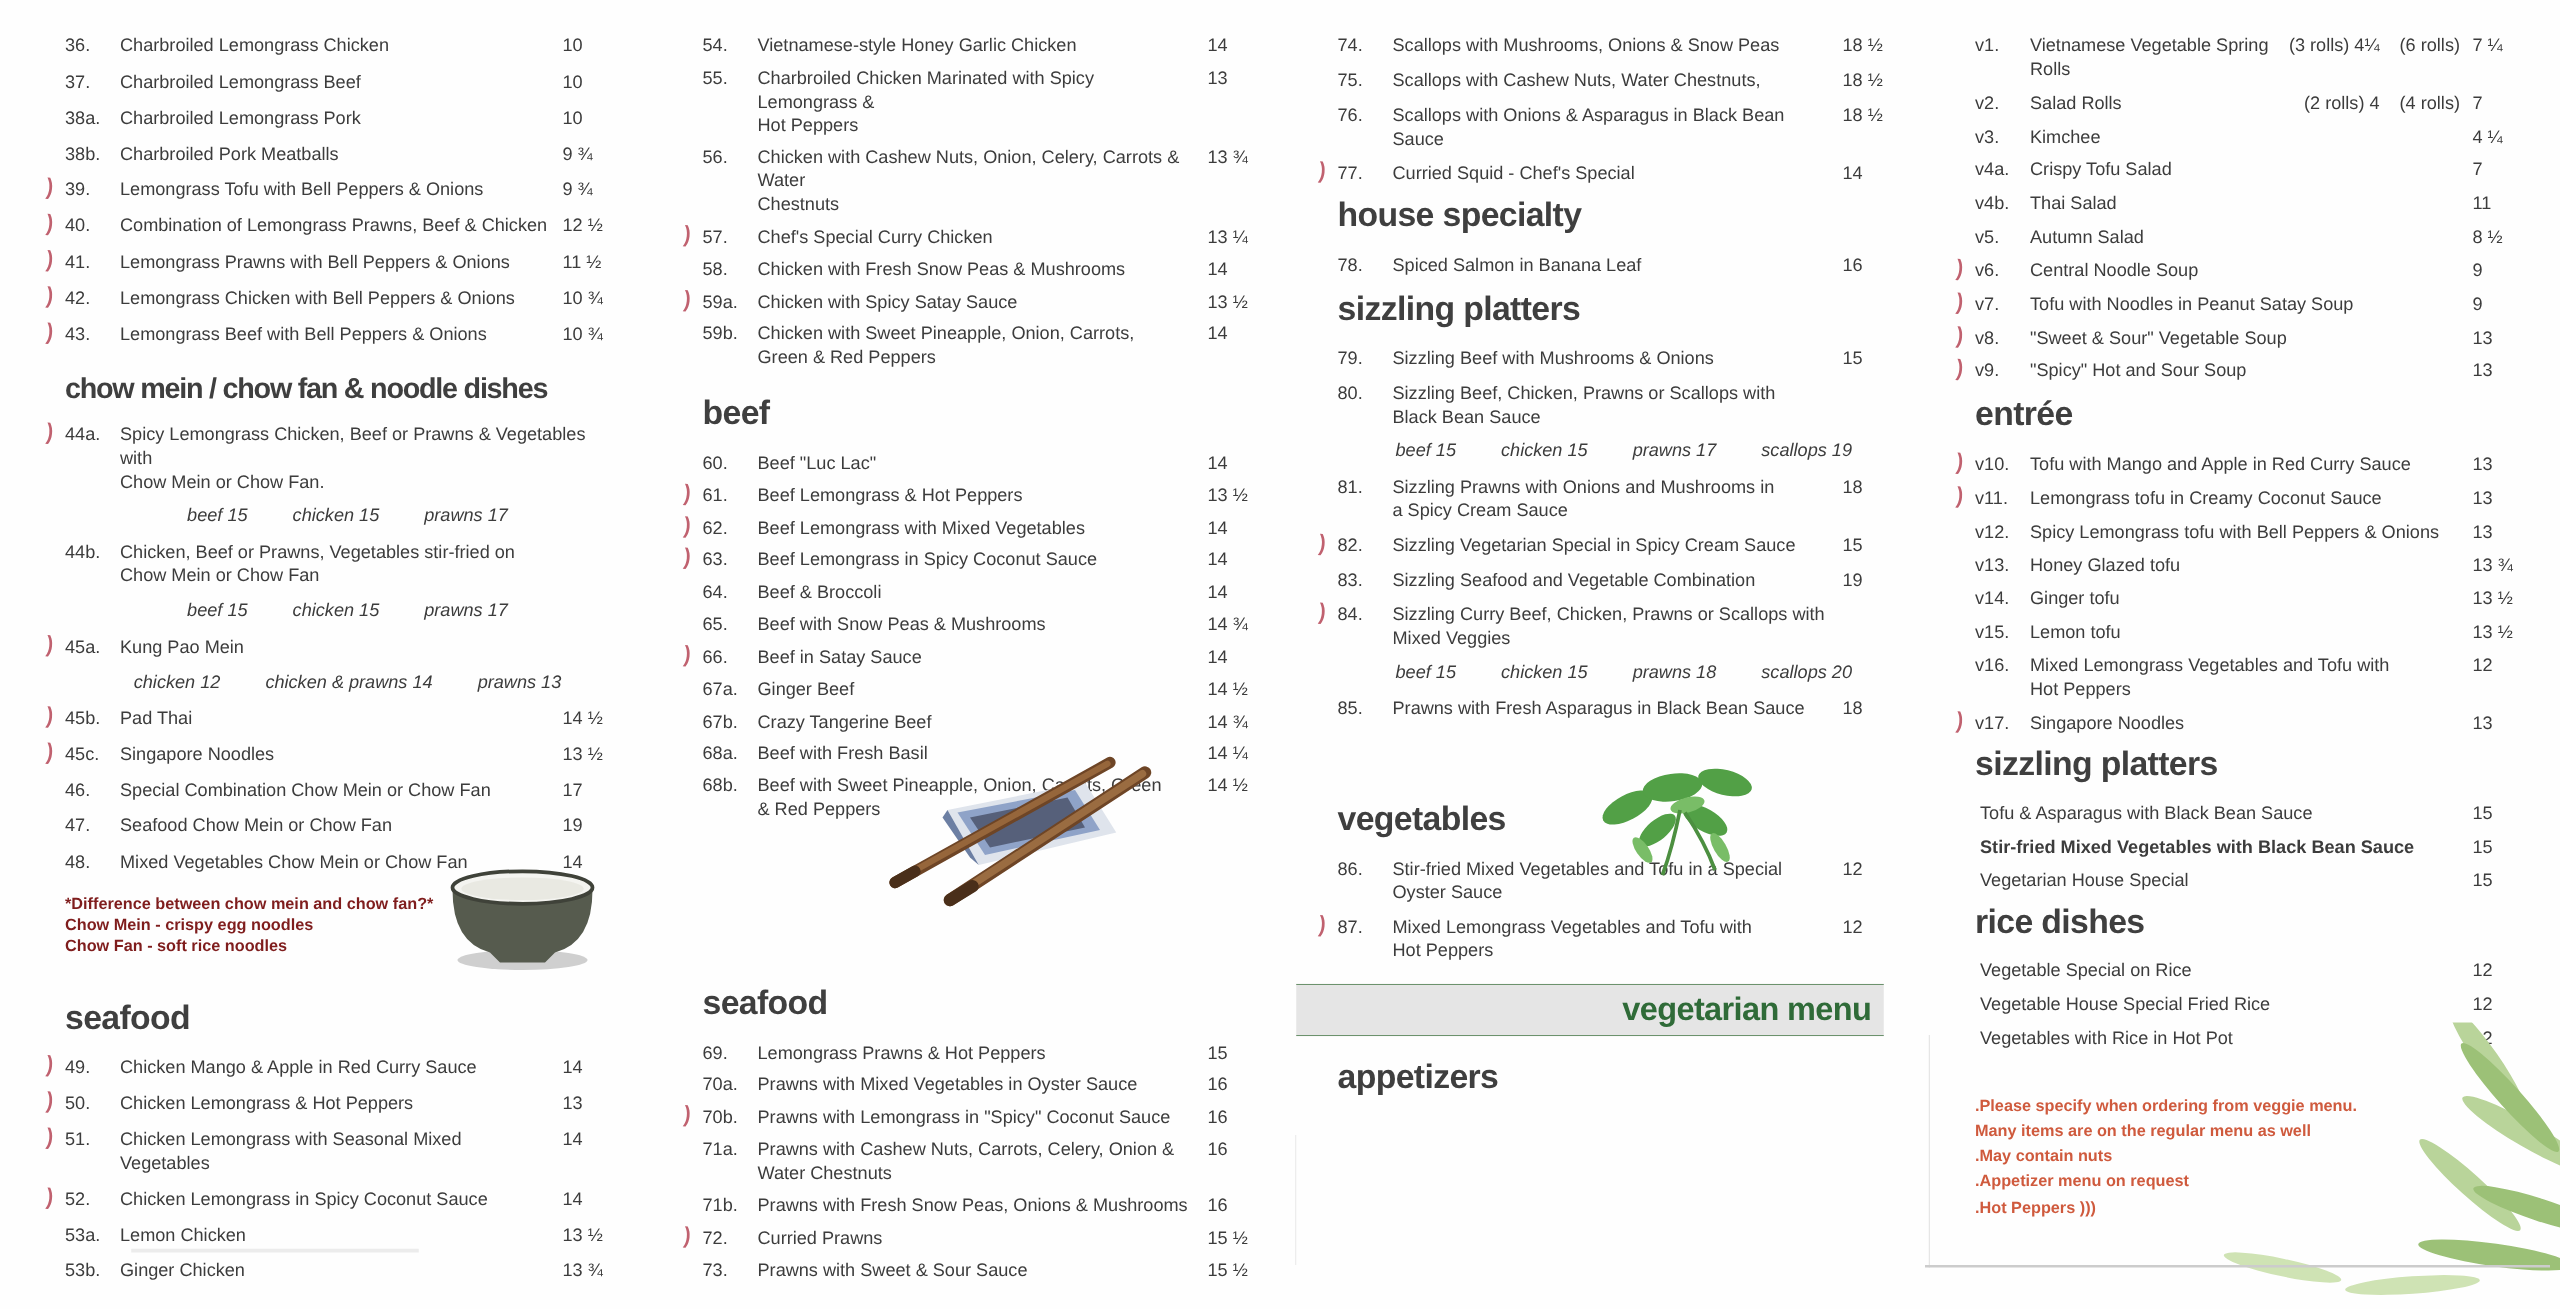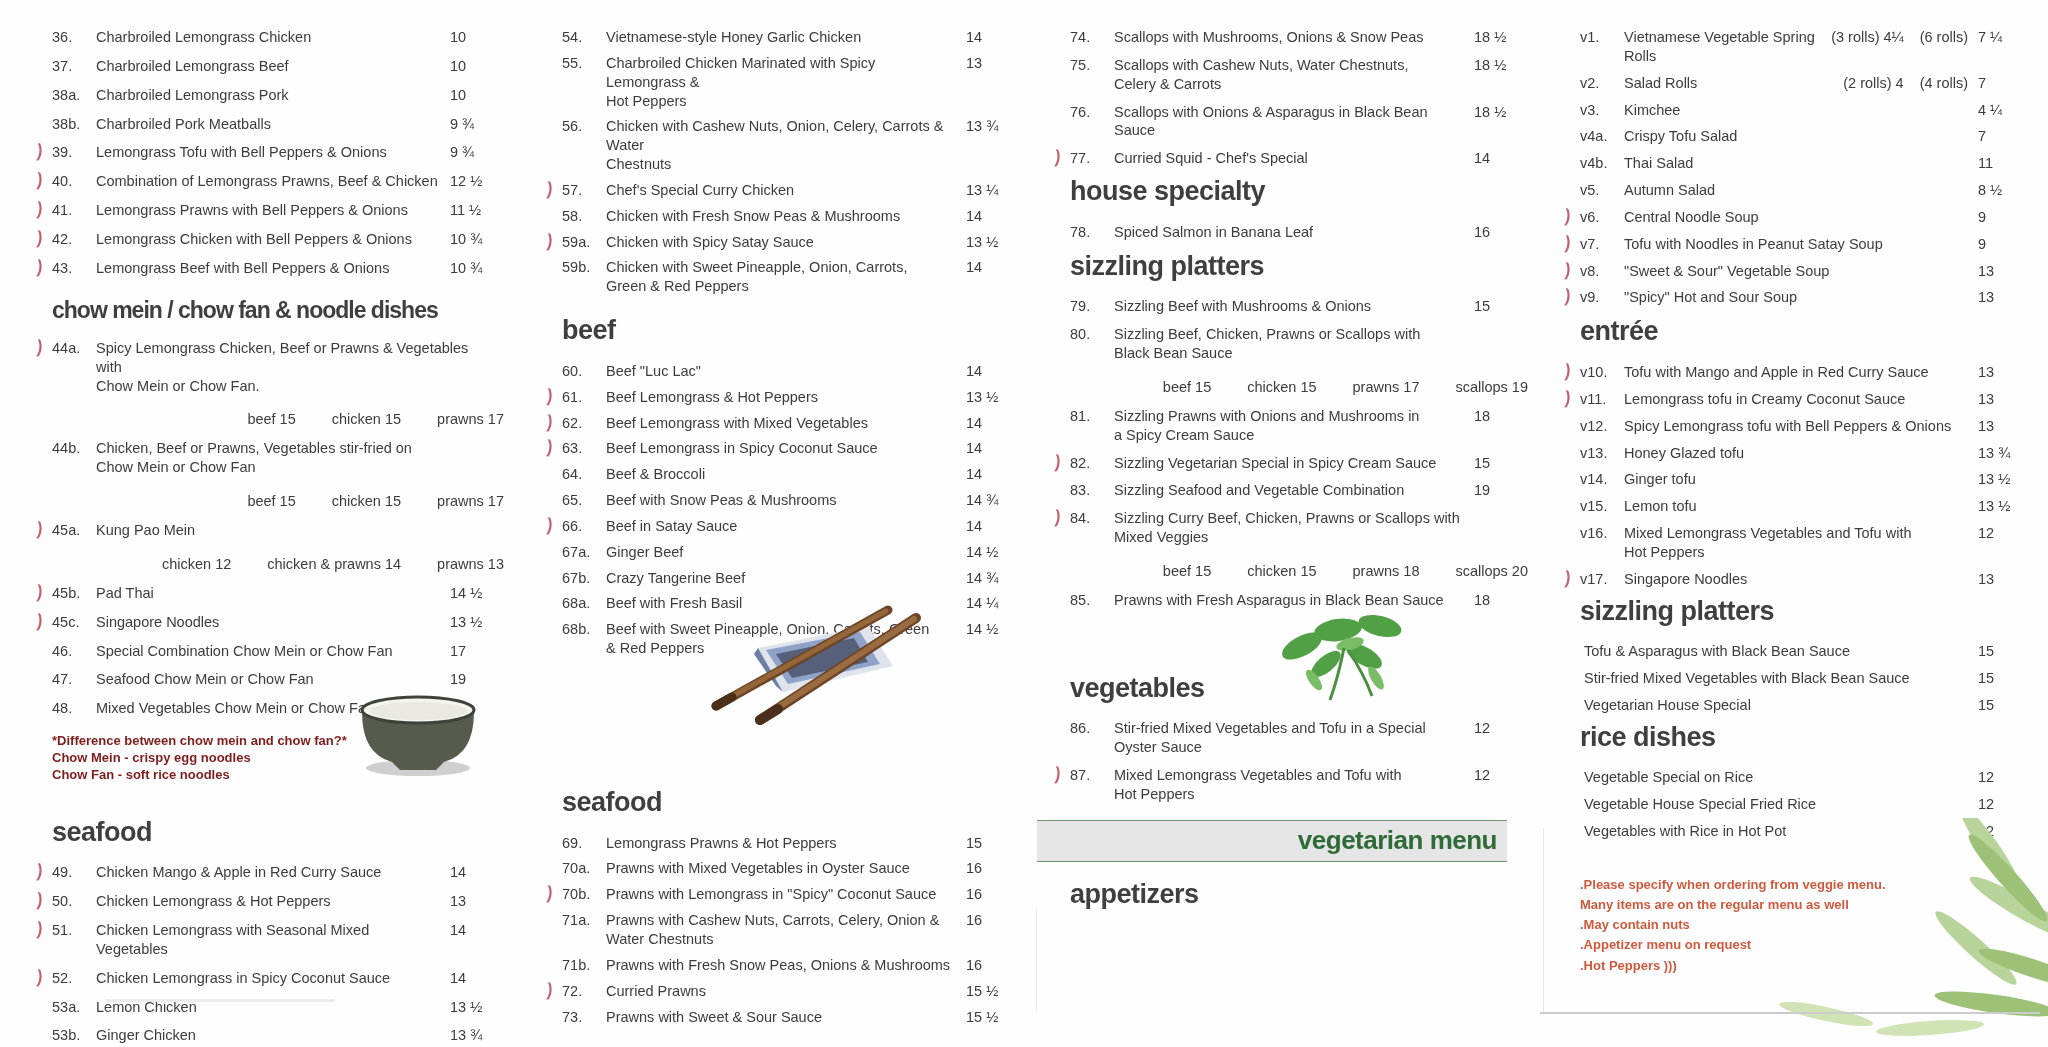--- a/index.html
+++ b/index.html
@@ -28,22 +28,22 @@
   .num{flex:none;width:44px;}
   .name{flex:1;padding-right:8px;}
   .price{flex:none;width:54px;}
   .cont{flex:none;width:100%;padding-left:44px;}
   .chili{
     position:absolute;left:-15px;top:-2px;
     color:#c0616f;font-weight:bold;font-size:16px;
     transform:rotate(6deg) scaleY(1.15);
   }
   .variants{
-    width:100%;display:flex;justify-content:flex-end;gap:36px;
-    font-size:14.5px;margin:16px 0 12px 0;
+    width:100%;display:flex;justify-content:center;gap:36px;
+    font-size:14.5px;margin:4px 0 12px 0;font-style:italic;
   }
   .detail{display:flex;gap:16px;margin-right:10px;flex:none;}
 
   .note{font-size:13px;font-weight:bold;color:#7f1d1d;line-height:1.32;margin:14px 0 10px 0;}
   .note div{margin:0;}
 
   .banner{
     margin:16px 0 6px -33px;width:470px;height:42px;
     background:#e5e5e5;color:#2f6b38;
     display:flex;align-items:center;justify-content:flex-end;
@@ -355,21 +355,20 @@
 <div class="col" id="col3">
     <div class="row">
       <span class="num">74.</span>
       <span class="name">Scallops with Mushrooms, Onions &amp; Snow Peas</span>
       <span class="price">18 ½</span>
     </div>
     <div class="row">
       <span class="num">75.</span>
       <span class="name">Scallops with Cashew Nuts, Water Chestnuts,</span>
       <span class="price">18 ½</span>
-      <span class="cont">Celery &amp; Carrots</span>
     </div>
     <div class="row">
       <span class="num">76.</span>
       <span class="name">Scallops with Onions &amp; Asparagus in Black Bean Sauce</span>
       <span class="price">18 ½</span>
     </div>
     <div class="row">
       <span class="chili">)</span>
       <span class="num">77.</span>
       <span class="name">Curried Squid - Chef's Special</span>
@@ -556,21 +555,21 @@
       <span class="num">v17.</span>
       <span class="name">Singapore Noodles</span>
       <span class="price">13</span>
     </div>
     <div class="heading" style="margin-top: 6px;">sizzling platters</div>
     <div class="row">
       <span class="name" style="padding-left: 4px;">Tofu &amp; Asparagus with Black Bean Sauce</span>
       <span class="price">15</span>
     </div>
     <div class="row">
-      <span class="name" style="padding-left: 4px;">Stir-fried Mixed Vegetables with Black Bean Sauce</span>
+      <span class="name" style="padding-left: 4px; font-weight: bold;">Stir-fried Mixed Vegetables with Black Bean Sauce</span>
       <span class="price">15</span>
     </div>
     <div class="row">
       <span class="name" style="padding-left: 4px;">Vegetarian House Special</span>
       <span class="price">15</span>
     </div>
     <div class="heading" style="margin-top: 4px;">rice dishes</div>
     <div class="row">
       <span class="name" style="padding-left: 4px;">Vegetable Special on Rice</span>
       <span class="price">12</span>

